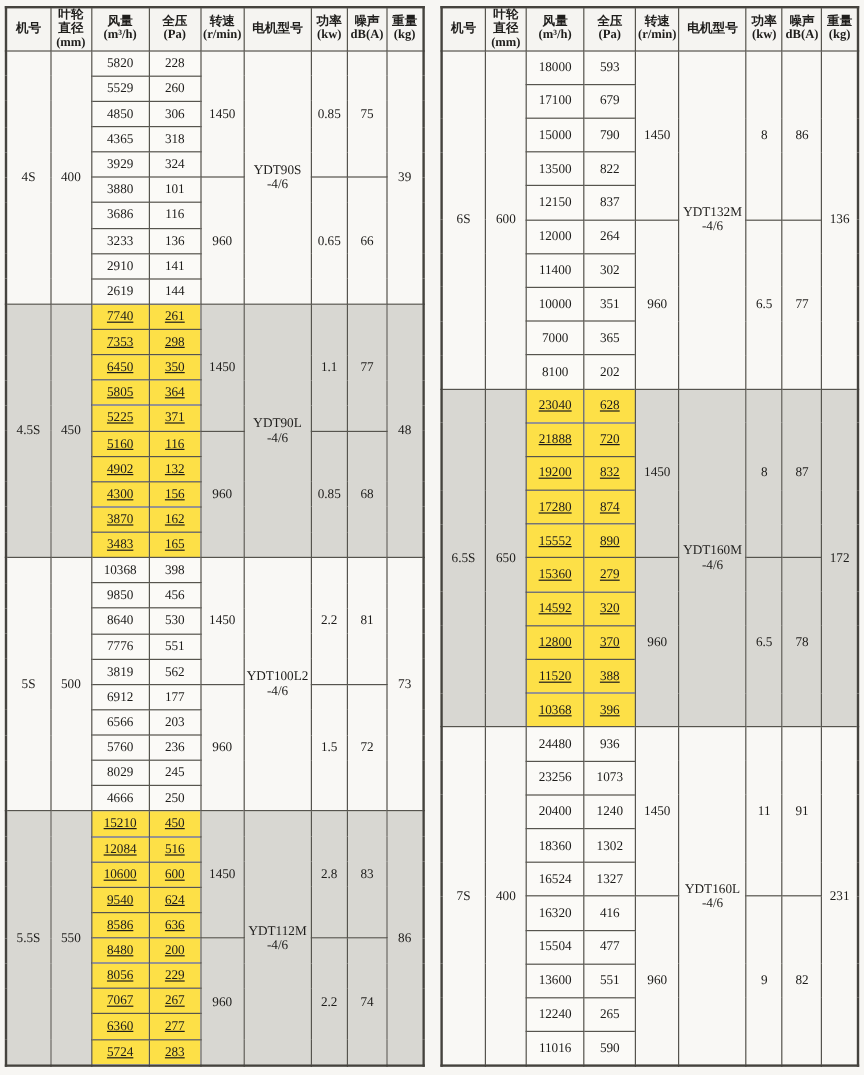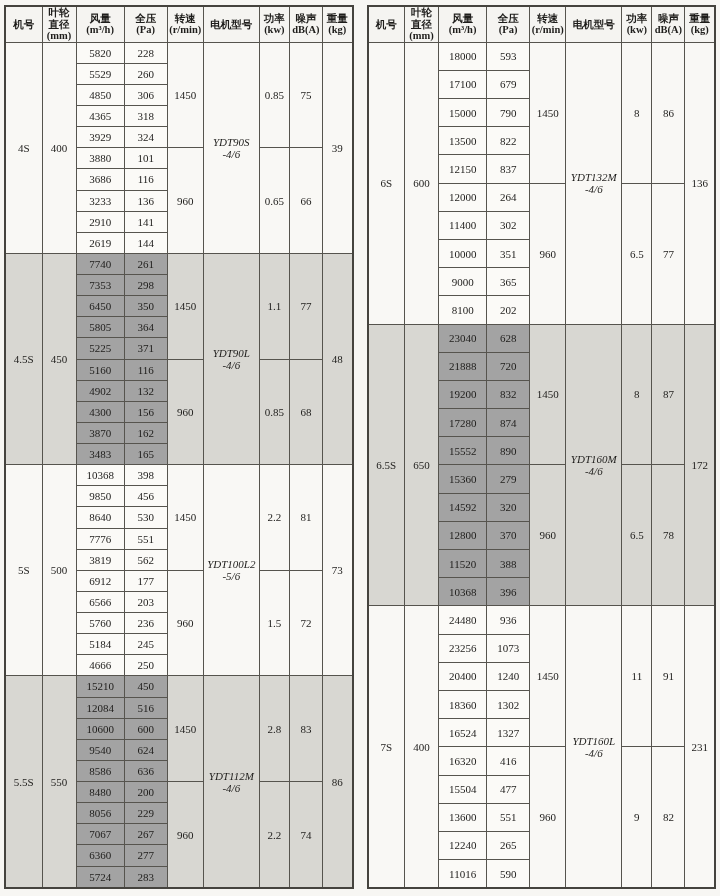--- a/index.html
+++ b/index.html
@@ -38,23 +38,23 @@
     height: 34px;
     background: #f5f4f1;
   }
   .spec tbody td {
     font-size: 11px;
     line-height: 1.1;
   }
   .tbl-left tbody td  { height: 20.1px; }
   .tbl-right tbody td { height: 27.2px; }
   td.data-cell { background: #fbfaf7; }
-  td.motor { white-space: pre-line; font-size: 11px; font-style: italic; }
+  td.motor { white-space: pre-line; font-size: 11px; }
   tr.shaded td { background: #d8d7d2; }
-  tr.shaded td.data-cell { background: #a3a3a3; }
+  tr.shaded td.data-cell { background: #fde047; text-decoration: underline; }
 </style>
 </head>
 <body>
 
 <div class="page">
 
   <table class="spec tbl-left">
     <colgroup>
       <col style="width:37px">
         <col style="width:34px">
@@ -190,21 +190,21 @@
           <td class="data-cell">3483</td>
           <td class="data-cell">165</td>
         </tr>
         <tr>
           <td rowspan="10" class="span-cell">5S</td>
           <td rowspan="10" class="span-cell">500</td>
           <td class="data-cell">10368</td>
           <td class="data-cell">398</td>
           <td rowspan="5" class="span-cell">1450</td>
           <td rowspan="10" class="span-cell motor">YDT100L2
--5/6</td>
+-4/6</td>
           <td rowspan="5" class="span-cell">2.2</td>
           <td rowspan="5" class="span-cell">81</td>
           <td rowspan="10" class="span-cell">73</td>
         </tr>
         <tr>
           <td class="data-cell">9850</td>
           <td class="data-cell">456</td>
         </tr>
         <tr>
           <td class="data-cell">8640</td>
@@ -227,21 +227,21 @@
         </tr>
         <tr>
           <td class="data-cell">6566</td>
           <td class="data-cell">203</td>
         </tr>
         <tr>
           <td class="data-cell">5760</td>
           <td class="data-cell">236</td>
         </tr>
         <tr>
-          <td class="data-cell">5184</td>
+          <td class="data-cell">8029</td>
           <td class="data-cell">245</td>
         </tr>
         <tr>
           <td class="data-cell">4666</td>
           <td class="data-cell">250</td>
         </tr>
         <tr class="shaded">
           <td rowspan="10" class="span-cell">5.5S</td>
           <td rowspan="10" class="span-cell">550</td>
           <td class="data-cell">15210</td>
@@ -366,21 +366,21 @@
         </tr>
         <tr>
           <td class="data-cell">11400</td>
           <td class="data-cell">302</td>
         </tr>
         <tr>
           <td class="data-cell">10000</td>
           <td class="data-cell">351</td>
         </tr>
         <tr>
-          <td class="data-cell">9000</td>
+          <td class="data-cell">7000</td>
           <td class="data-cell">365</td>
         </tr>
         <tr>
           <td class="data-cell">8100</td>
           <td class="data-cell">202</td>
         </tr>
         <tr class="shaded">
           <td rowspan="10" class="span-cell">6.5S</td>
           <td rowspan="10" class="span-cell">650</td>
           <td class="data-cell">23040</td>

